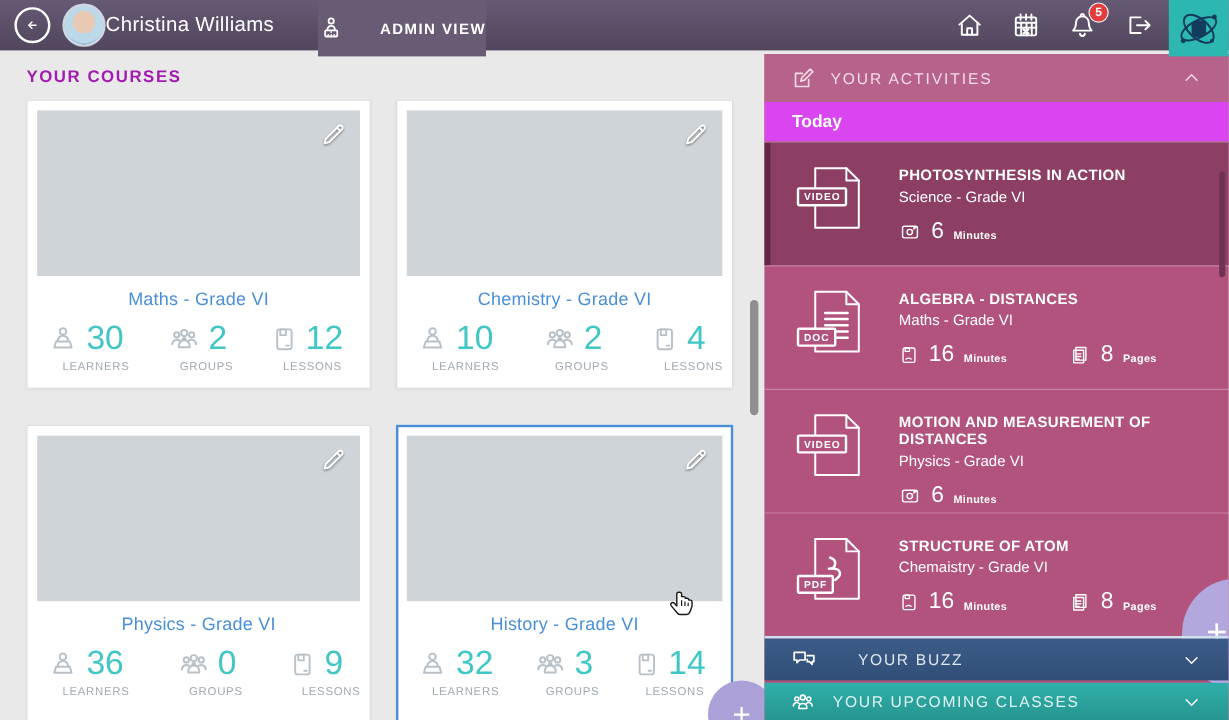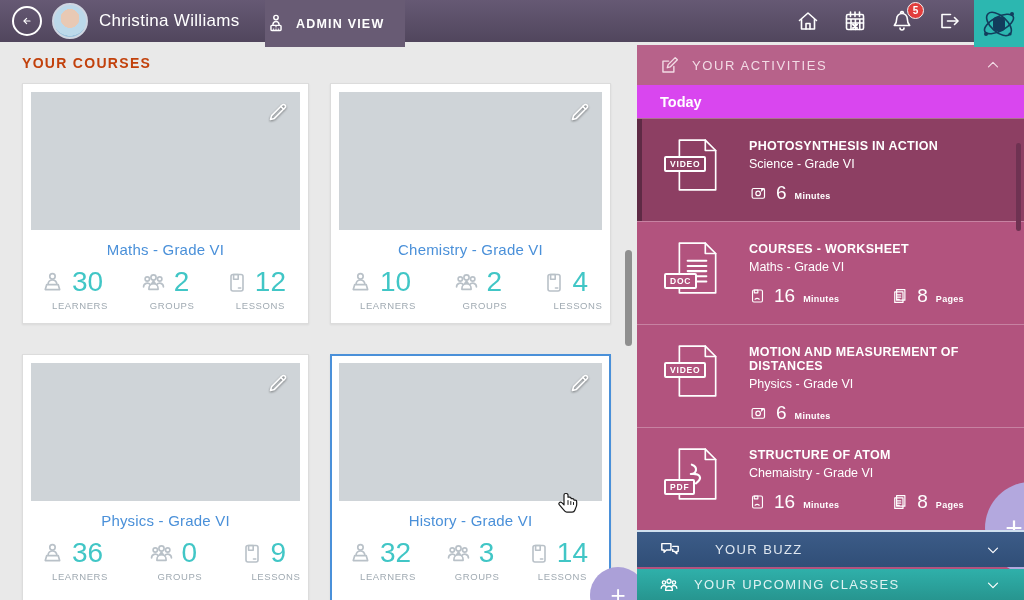--- a/index.html
+++ b/index.html
@@ -8,36 +8,36 @@
   #app { position:relative; width:1024px; height:600px; overflow:hidden; }
 
   
   #topbar { position:absolute; left:0; top:0; width:1024px; height:42px;
     background:linear-gradient(#665974,#51465d); display:flex; align-items:center; z-index:40; }
   .tb-back { width:30px; height:30px; margin-left:12px; border:2px solid #fff; border-radius:50%;
     display:flex; align-items:center; justify-content:center; color:#fff; cursor:pointer; flex:none; }
   .tb-avatar { width:36px; height:36px; border-radius:50%; margin-left:10px; flex:none;
     background:radial-gradient(circle at 50% 42%, #e8c9b4 0 38%, #bcd9ea 39% 70%, #9cc4de 71%);
     border:2px solid #cfd6e2; overflow:hidden; }
-  .tb-name { color:#fff; font-size:17px; margin-left:11px; letter-spacing:.3px; }
+  .tb-name { color:#fff; font-size:17px; letter-spacing:.3px; }
   .tb-tab { position:absolute; left:265px; top:0; width:140px; height:47px; background:#685b74;
-    display:flex; align-items:center; justify-content:flex-start; gap:9px; color:#fff; cursor:pointer; }
+    display:flex; align-items:center; justify-content:space-between; gap:9px; color:#fff; cursor:pointer; }
   .tb-tab-label { font-size:12.5px; letter-spacing:1.2px; font-weight:bold; }
   .tb-actions { position:absolute; right:62px; top:0; height:42px; display:flex; align-items:center; gap:21px; color:#fff; }
   .tb-iconbtn { position:relative; width:26px; height:26px; display:flex; align-items:center; justify-content:center; cursor:pointer; }
   .tb-badge { position:absolute; top:-6px; right:-9px; min-width:17px; height:17px; border-radius:9px;
     background:#e23d3d; color:#fff; font-size:10px; font-weight:bold; display:flex; align-items:center;
     justify-content:center; padding:0 4px; border:1px solid #f4f4f4; }
   .tb-logo { position:absolute; right:0; top:0; width:50px; height:47px; background:#2cb7b0;
     display:flex; align-items:center; justify-content:center; cursor:pointer; }
 
   
   #main { position:absolute; left:0; top:42px; width:637px; height:558px; background:#e9e9e9; overflow:hidden; }
   .courses-heading { position:absolute; left:22px; top:13px; font-size:14px; font-weight:bold;
-    letter-spacing:1.3px; color:#c2410c; }
+    letter-spacing:1.3px; color:#a21caf; }
   .cards { position:absolute; left:22px; top:41px; display:grid; grid-template-columns:287px 281px;
     column-gap:21px; row-gap:30px; }
   .card { background:#fff; border:1px solid #dcdcdc; padding:8px 8px 12px 8px; cursor:pointer;
     box-shadow:0 1px 2px rgba(0,0,0,.07); }
   .card.selected { border:2px solid #4a90d9; padding:7px 7px 26px 7px; }
   .course-img { position:relative; height:138px; overflow:hidden; background:#cfd4d8; }
   .edit-btn { position:absolute; top:8px; right:10px; width:24px; height:24px; color:#fff;
     cursor:pointer; filter:drop-shadow(0 1px 1px rgba(0,0,0,.45)); }
   .course-title { text-align:center; color:#4a90d9; font-size:15px; margin-top:11px; letter-spacing:.2px; }
   .card-stats { display:flex; justify-content:space-between; padding:10px 14px 0 10px; }
@@ -417,21 +417,21 @@
           <g class="glyph-lines" stroke-width="2">
               <path d="M15 20h18M15 25h18M15 30h18M15 35h18M15 40h18"></path>
             </g>
           <g class="glyph-curl" stroke-width="2">
               <path d="M19 18c6 2 5 9-1 9 9-1 12 4 5 9"></path>
             </g>
         </svg>
         <span class="type-badge">DOC</span>
       </div>
       <div class="act-text">
-        <div class="act-title">COURSES - WORKSHEET</div>
+        <div class="act-title">ALGEBRA - DISTANCES</div>
         <div class="act-sub">Maths - Grade VI</div>
         <div class="act-meta-row">
           <span class="meta">
 
             <svg class="ic meta-icon meta-icon-book" width="17" height="18" viewBox="0 0 24 24">
                 <rect x="5" y="3.5" width="14" height="17" rx="2"></rect>
                 <path d="M8.5 16.5c2-1.4 4-1.4 6 0"></path>
                 <rect x="7.5" y="3.5" width="5" height="4"></rect>
               </svg>
             <span class="meta-num">16</span>

